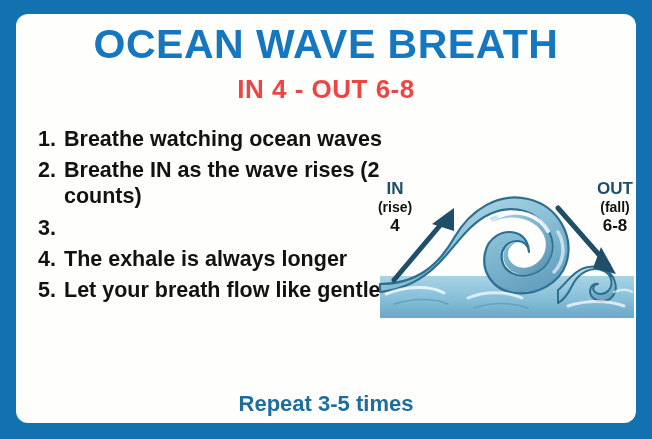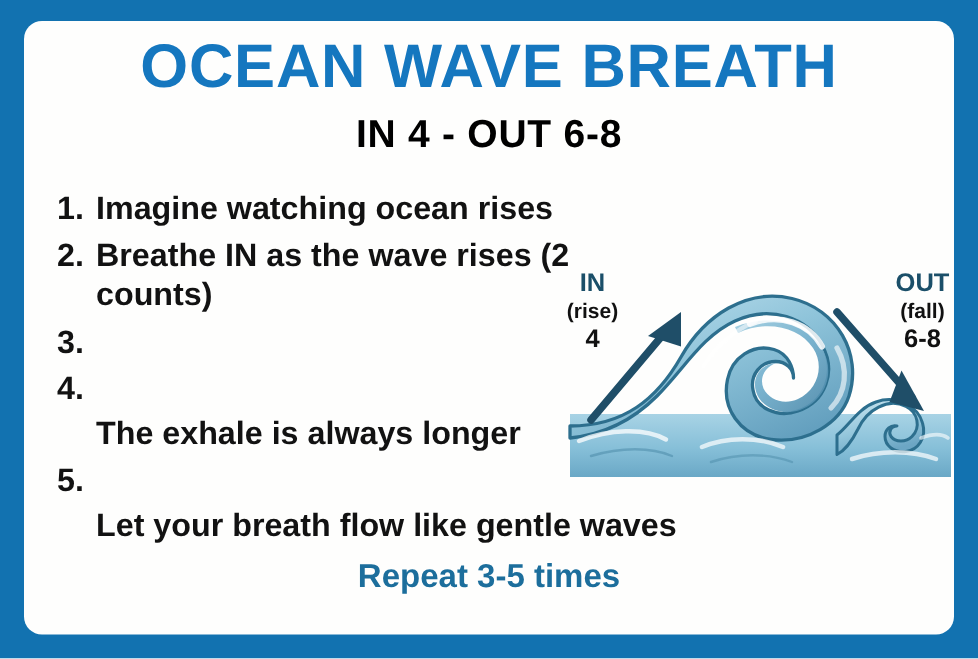--- a/index.html
+++ b/index.html
@@ -50,21 +50,21 @@
 
   #subtitle {
     position: absolute;
     top: 62px;
     left: 0;
     width: 100%;
     text-align: center;
     font-size: 26px;
     font-weight: bold;
     letter-spacing: 0.5px;
-    color: #000000;
+    color: #ef4444;
     line-height: 1;
     white-space: nowrap;
   }
 
   
   #steps {
     position: absolute;
     top: 112px;
     left: 22px;
     width: 500px;
@@ -86,27 +86,26 @@
     text-align: left;
   }
 
   .step-text {
     flex: 1 1 auto;
     max-width: 330px;
   }
 
   .step.wide .step-text {
     max-width: 460px;
-    margin-top: 30px;
   }
 
   
   #footer {
     position: absolute;
-    bottom: 28px;
+    bottom: 8px;
     left: 0;
     width: 100%;
     text-align: center;
     font-size: 22px;
     font-weight: bold;
     color: #1c6e9c;
     line-height: 1;
     white-space: nowrap;
   }
 
@@ -150,21 +149,21 @@
 <div id="poster">
   <div id="card">
 
     <div id="title">OCEAN WAVE BREATH</div>
 
     <div id="subtitle">IN 4 - OUT 6-8</div>
 
     <div id="steps">
       <div class="step">
         <span class="step-num">1.</span>
-        <span class="step-text wide-text">Imagine watching ocean rises</span>
+        <span class="step-text wide-text">Breathe watching ocean waves</span>
       </div>
       <div class="step">
         <span class="step-num">2.</span>
         <span class="step-text">Breathe IN as the wave rises (2 counts)</span>
       </div>
       <div class="step">
         <span class="step-num">3.</span>
       </div>
       <div class="step wide">
         <span class="step-num">4.</span>

